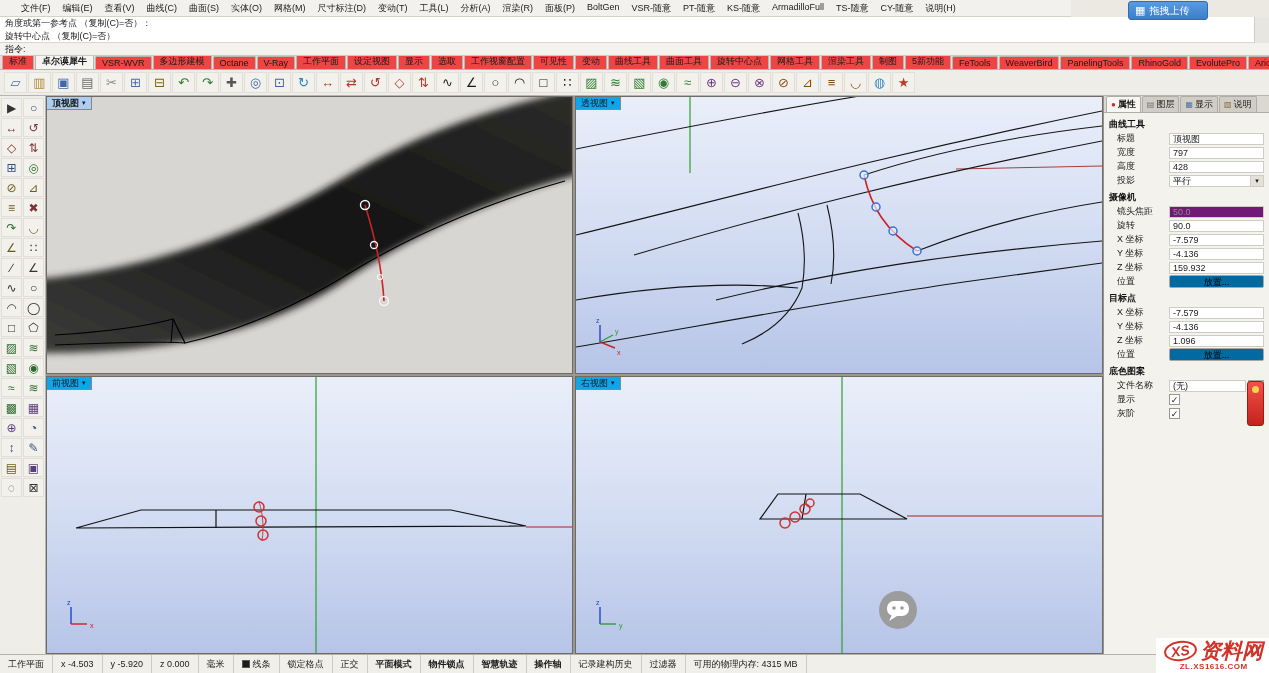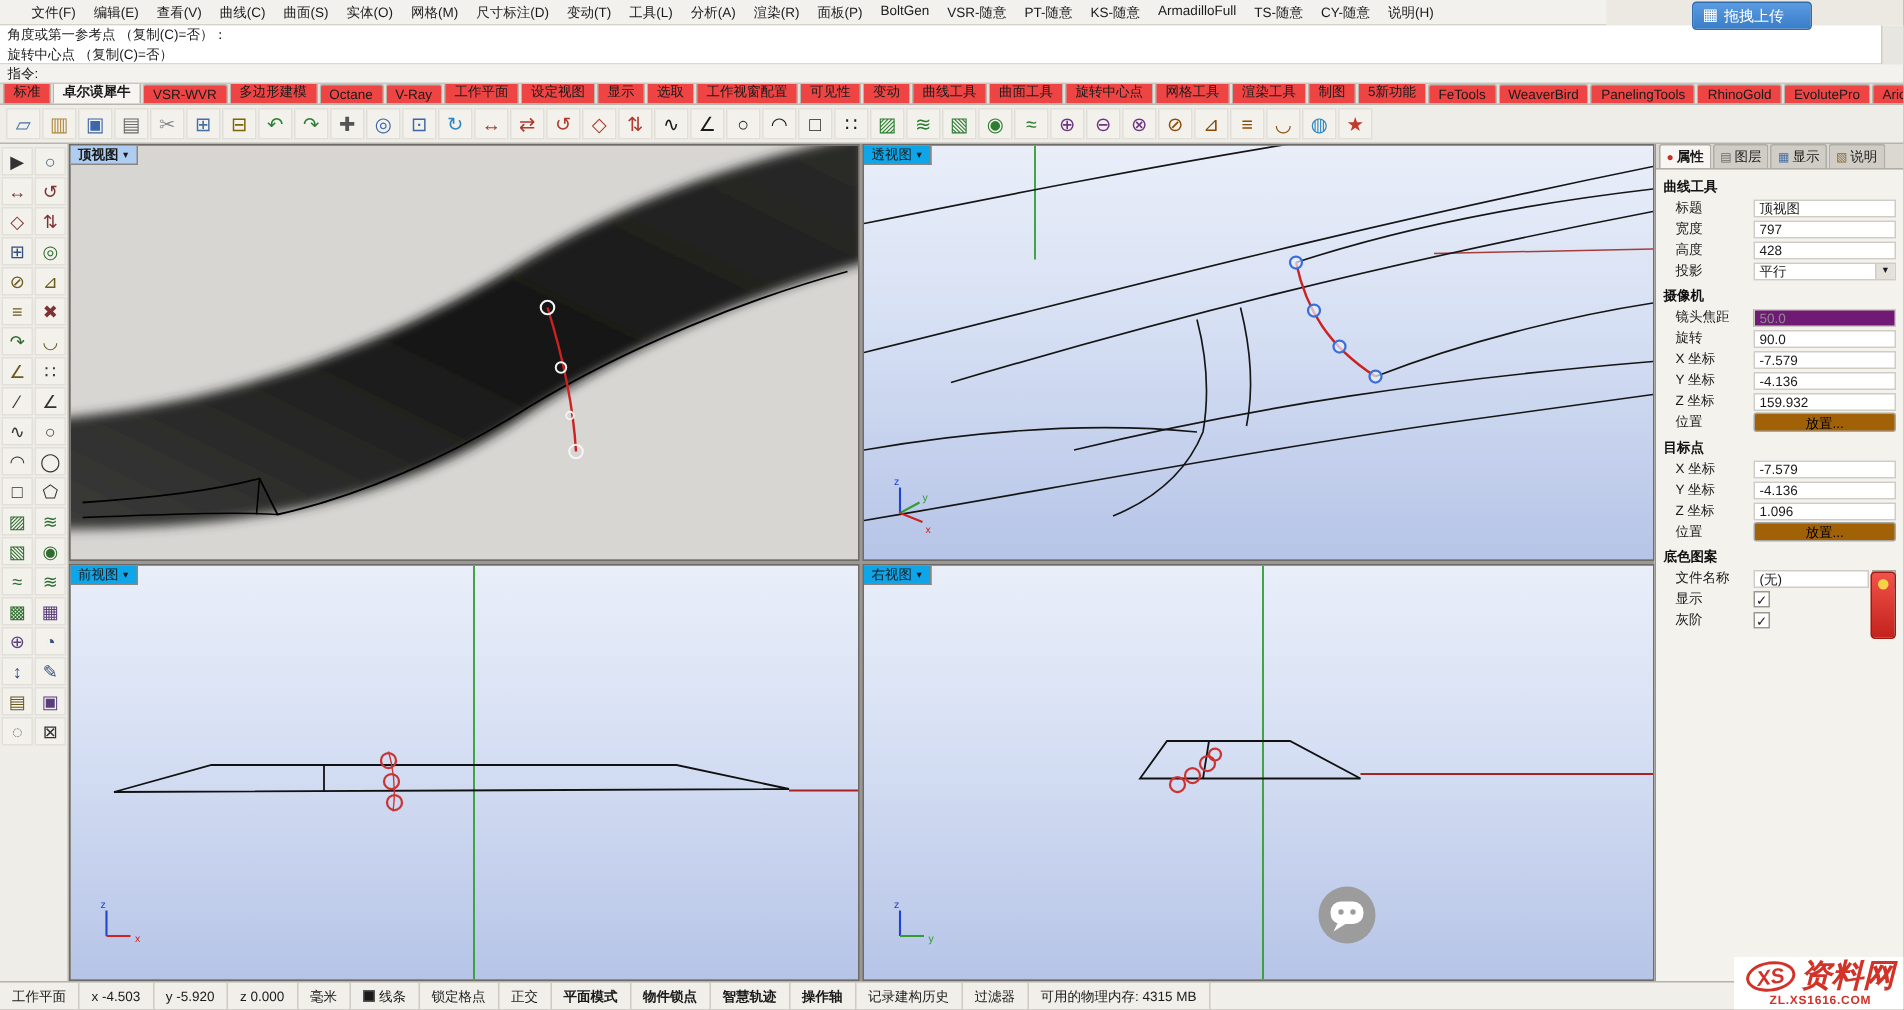--- a/index.html
+++ b/index.html
@@ -41,21 +41,21 @@
 .pticon{font-size:8px;line-height:1}
 .panel-body{flex:1;overflow:hidden;padding:2px 3px}
 .psec-header{font-weight:bold;padding:3px 2px 1px;color:#111}
 .prow{display:flex;align-items:center;height:13px;padding-left:10px;margin-bottom:1px}
 .plabel{flex:0 0 52px;white-space:nowrap}
 .pfield{flex:1;height:12px;line-height:10px;background:#fff;border:1px solid #cfccc5;padding:0 3px;margin-right:2px;white-space:nowrap;overflow:hidden}
 .pfield.disabled{background:#701a75;color:#8d8d8d}
 .pfield.dd{display:flex;padding:0}
 .ddval{flex:1;padding:0 3px}
 .ddarrow{width:13px;background:#e4e1db;border-left:1px solid #cfccc5;text-align:center;font-size:7px;line-height:10px;cursor:pointer}
-.pbtn{flex:1;height:13px;font-size:9px;background:#a16207;border:1px solid #a9a6a0;margin-right:2px;border-radius:2px;cursor:pointer;font-family:inherit}
+.pbtn{flex:1;height:13px;font-size:9px;background:#0369a1;border:1px solid #a9a6a0;margin-right:2px;border-radius:2px;cursor:pointer;font-family:inherit}
 .pmini{width:16px;height:12px;font-size:8px;background:#efede8;border:1px solid #a9a6a0;margin-right:2px;cursor:pointer}
 .pcheck{width:11px;height:11px;background:#fff;border:1px solid #9a978f;font-size:9px;line-height:10px;text-align:center;color:#222;cursor:pointer}
 
 .statusbar{top:654px;left:0;width:1269px;height:19px;background:#f1efe9;border-top:1px solid #b5b2ac;display:flex;align-items:center;overflow:hidden}
 .status-item{padding:0 8px;border-right:1px solid #cdcac4;display:flex;align-items:center;gap:3px;height:100%;white-space:nowrap}
 .status-item.bold{font-weight:bold}
 .swatch{width:8px;height:8px;display:inline-block;border:1px solid #555}
 
 .watermark{left:878px;top:590px;display:flex;align-items:center;gap:10px;z-index:20}
 .wm-text{font-size:21px;font-weight:bold;color:#4c4c4c;letter-spacing:1px}

